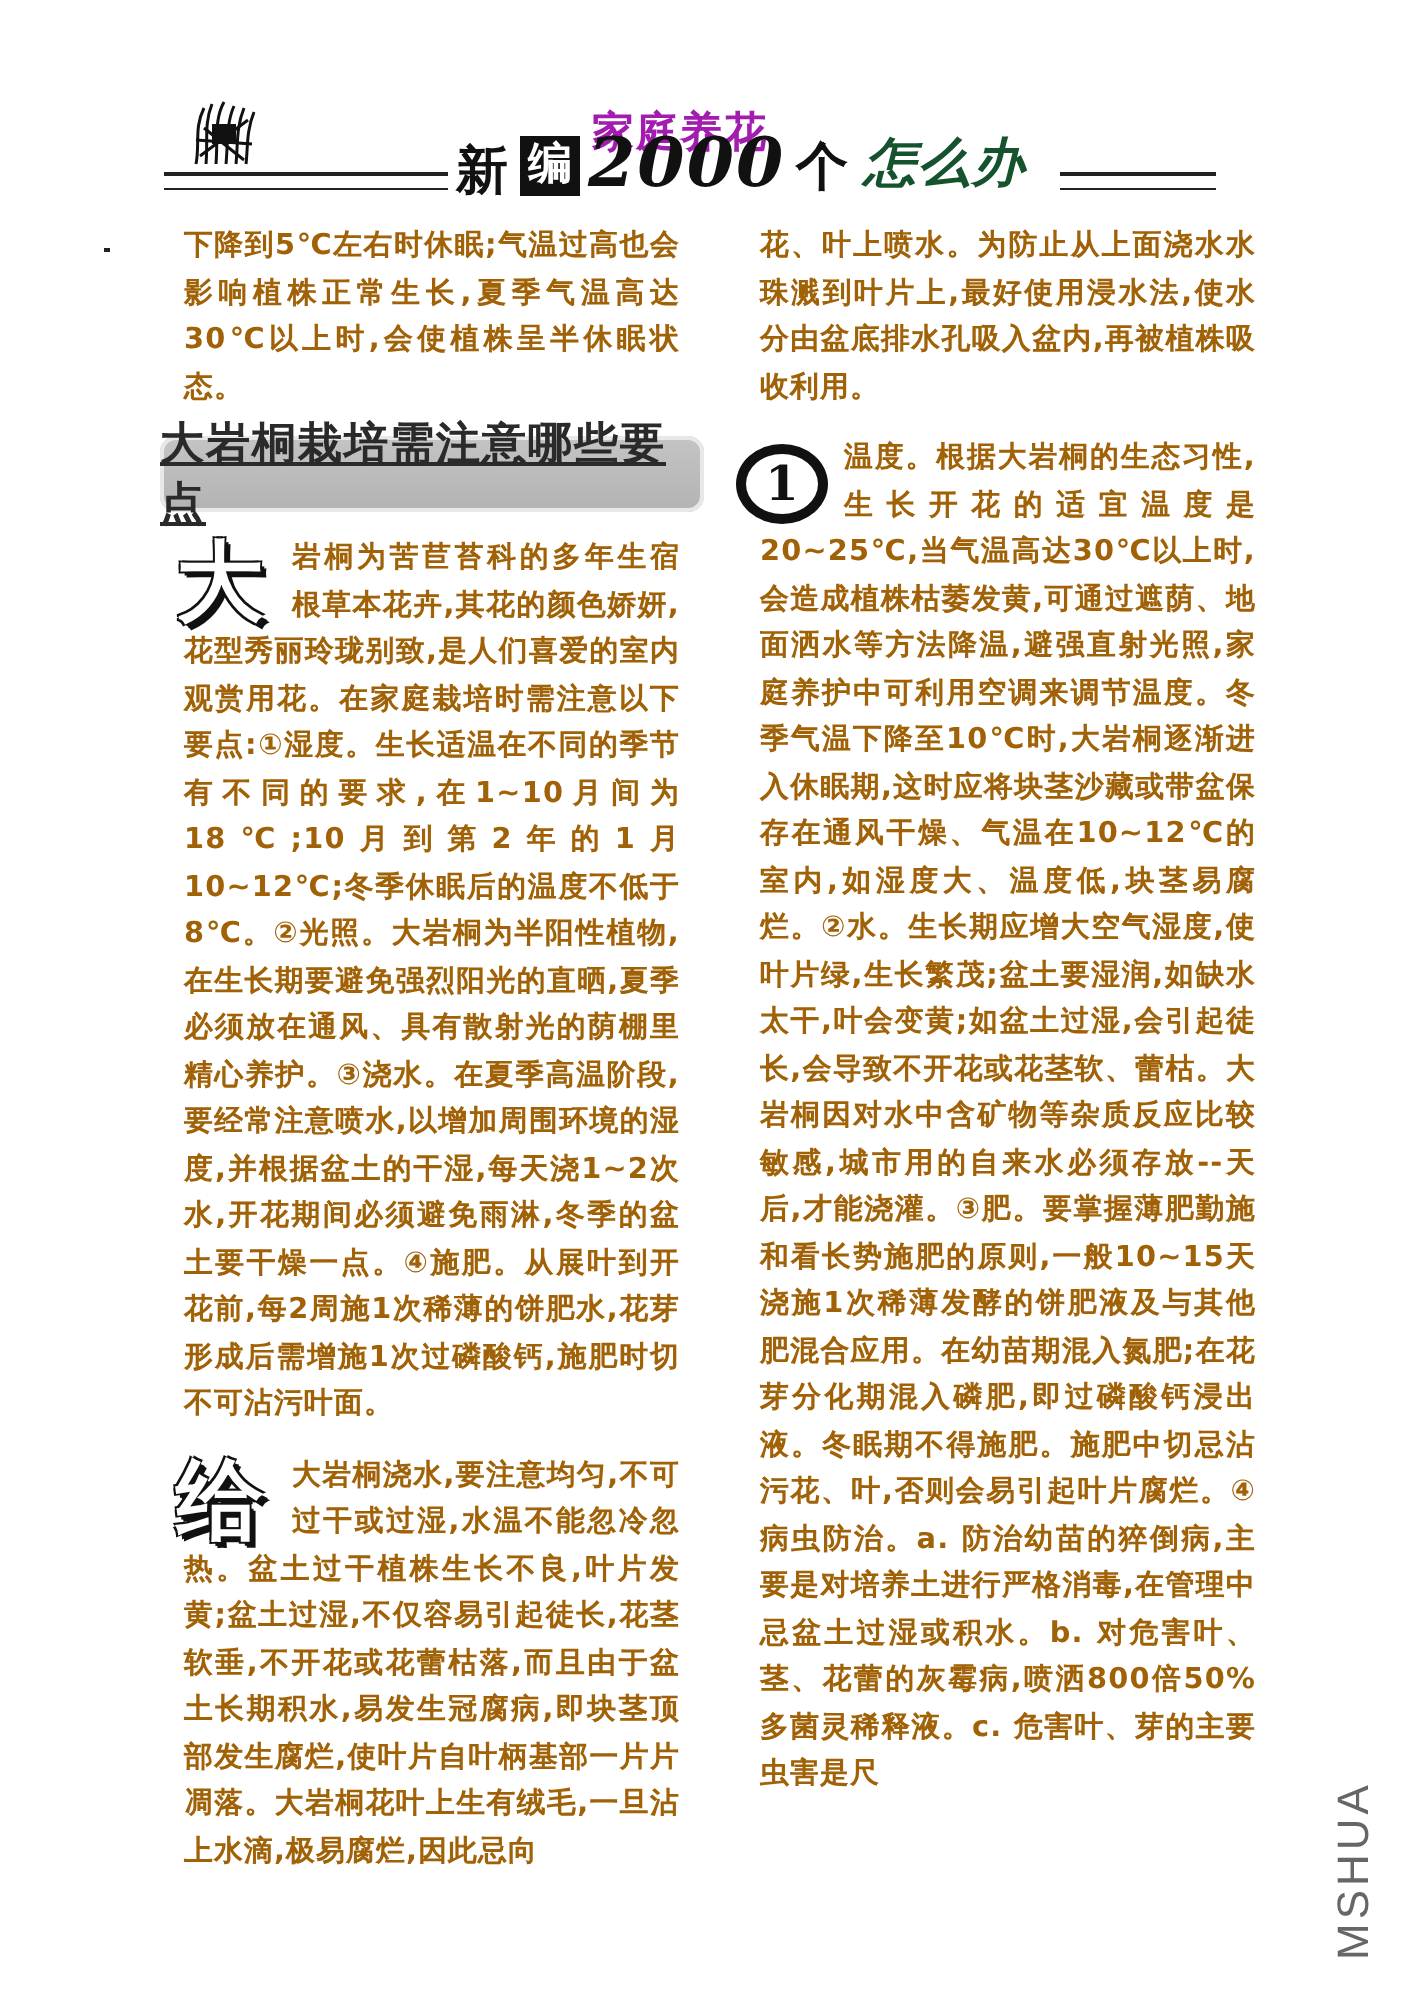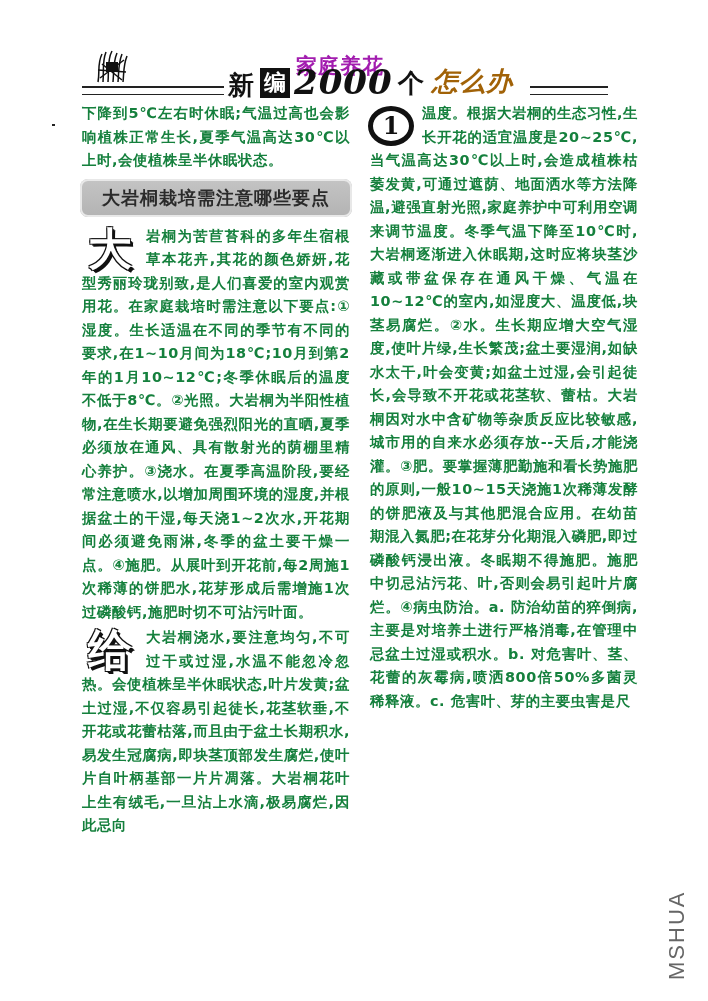--- a/index.html
+++ b/index.html
@@ -13,30 +13,30 @@
                 border-top:2px solid #222; border-bottom:1px solid #222; }
   .title-top { position:absolute; left:296px; top:52px; font-family:"DejaVu Serif", serif;
                font-size:21px; font-weight:bold; letter-spacing:1px; color:#a21caf; }
   .title-new { position:absolute; left:228px; top:68px; font-size:26px; font-weight:bold; color:#111; }
   .title-bian { position:absolute; left:260px; top:68px; width:30px; height:30px; font-size:22px;
                 font-weight:bold; color:#fff; background:#111; text-align:center; line-height:30px; }
   .title-num { position:absolute; left:294px; top:62px; font-family:"DejaVu Serif", serif;
                font-size:34px; font-style:italic; font-weight:bold; color:#111; letter-spacing:1px; }
   .title-ge { position:absolute; left:398px; top:66px; font-size:26px; font-weight:bold; color:#111; }
   .title-how { position:absolute; left:432px; top:64px; font-family:"DejaVu Serif", serif;
-               font-size:26px; font-weight:bold; font-style:italic; color:#a16207; letter-spacing:1px; }
+               font-size:26px; font-weight:bold; font-style:italic; color:#14532d; letter-spacing:1px; }
   .col { position:absolute; top:100px; width:272px; }
   .col-left { left:80px; }
   .col-right { left:368px; }
   .p { font-size:14.4px; line-height:23.5px; text-align:justify; letter-spacing:0.6px;
-       font-weight:bold; color:#15803d; margin:2px; }
+       font-weight:bold; color:#a16207; margin:12px; }
   .heading { height:38px; margin:6px 0 8px 0; border-radius:8px;
              background:linear-gradient(#c4c4c4, #b3b3b3); display:flex; align-items:center;
-             justify-content:center; font-size:18px; font-weight:bold; color:#2a2a2a;
-             letter-spacing:1px; box-shadow:0 0 0 2px #e8e8e8 inset; }
+             justify-content:center; font-size:22px; font-weight:bold; color:#2a2a2a;
+             letter-spacing:1px; box-shadow:0 0 0 2px #e8e8e8 inset;text-decoration:underline; }
   .dropcap-wrap { position:relative; }
   .dropcap { float:left; width:60px; height:44px; margin:2px 6px 0 0; font-size:44px;
              line-height:44px; font-weight:bold; color:#fff;
              text-shadow: 2px 2px 0 #111, -1px -1px 0 #111, 1px -1px 0 #111, -1px 1px 0 #111, 3px 3px 0 #111;
              text-align:center; }
   .circle-cap { float:left; width:46px; height:40px; margin:4px 8px 0 0; border:5px solid #111;
                 border-radius:50%; box-sizing:border-box; font-size:24px; line-height:30px;
                 text-align:center; font-weight:bold; font-family:"DejaVu Serif", serif; color:#111; }
   .watermark { position:absolute; left:664px; top:880px; width:30px; height:110px;
                writing-mode:vertical-rl; transform:rotate(180deg); font-family:"Liberation Sans", sans-serif;
@@ -75,25 +75,26 @@
   <p class="p">下降到5℃左右时休眠;气温过高也会影响植株正常生长,夏季气温高达30℃以上时,会使植株呈半休眠状态。</p>
 
   <div class="heading">大岩桐栽培需注意哪些要点</div>
   <div class="dropcap-wrap">
     <div class="dropcap">大</div>
     <p class="p">岩桐为苦苣苔科的多年生宿根草本花卉,其花的颜色娇妍,花型秀丽玲珑别致,是人们喜爱的室内观赏用花。在家庭栽培时需注意以下要点:①湿度。生长适温在不同的季节有不同的要求,在1~10月间为18℃;10月到第2年的1月10~12℃;冬季休眠后的温度不低于8℃。②光照。大岩桐为半阳性植物,在生长期要避免强烈阳光的直晒,夏季必须放在通风、具有散射光的荫棚里精心养护。③浇水。在夏季高温阶段,要经常注意喷水,以增加周围环境的湿度,并根据盆土的干湿,每天浇1~2次水,开花期间必须避免雨淋,冬季的盆土要干燥一点。④施肥。从展叶到开花前,每2周施1次稀薄的饼肥水,花芽形成后需增施1次过磷酸钙,施肥时切不可沾污叶面。</p>
   </div>
 
   <div class="dropcap-wrap">
     <div class="dropcap">给</div>
-    <p class="p">大岩桐浇水,要注意均匀,不可过干或过湿,水温不能忽冷忽热。会使植株呈半休眠状态,叶片发黄;盆土过湿,不仅容易引起徒长,花茎软垂,不开花或花蕾枯落,而且由于盆土长期积水,易发生冠腐病,即块茎顶部发生腐烂,使叶片自叶柄基部一片片凋落。大岩桐花叶上生有绒毛,一旦沾上水滴,极易腐烂,因此忌向</p>
+    <p class="p">大岩桐浇水,要注意均匀,不可过干或过湿,水温不能忽冷忽热。盆土过干植株生长不良,叶片发黄;盆土过湿,不仅容易引起徒长,花茎软垂,不开花或花蕾枯落,而且由于盆土长期积水,易发生冠腐病,即块茎顶部发生腐烂,使叶片自叶柄基部一片片凋落。大岩桐花叶上生有绒毛,一旦沾上水滴,极易腐烂,因此忌向</p>
   </div>
 </div>
 
 <div class="col col-right">
+  <p class="p">花、叶上喷水。为防止从上面浇水水珠溅到叶片上,最好使用浸水法,使水分由盆底排水孔吸入盆内,再被植株吸收利用。</p>
 
   <div class="dropcap-wrap">
     <div class="circle-cap">1</div>
     <p class="p">温度。根据大岩桐的生态习性,生长开花的适宜温度是20~25℃,当气温高达30℃以上时,会造成植株枯萎发黄,可通过遮荫、地面洒水等方法降温,避强直射光照,家庭养护中可利用空调来调节温度。冬季气温下降至10℃时,大岩桐逐渐进入休眠期,这时应将块茎沙藏或带盆保存在通风干燥、气温在10~12℃的室内,如湿度大、温度低,块茎易腐烂。②水。生长期应增大空气湿度,使叶片绿,生长繁茂;盆土要湿润,如缺水太干,叶会变黄;如盆土过湿,会引起徒长,会导致不开花或花茎软、蕾枯。大岩桐因对水中含矿物等杂质反应比较敏感,城市用的自来水必须存放--天后,才能浇灌。③肥。要掌握薄肥勤施和看长势施肥的原则,一般10~15天浇施1次稀薄发酵的饼肥液及与其他肥混合应用。在幼苗期混入氮肥;在花芽分化期混入磷肥,即过磷酸钙浸出液。冬眠期不得施肥。施肥中切忌沾污花、叶,否则会易引起叶片腐烂。④病虫防治。a. 防治幼苗的猝倒病,主要是对培养土进行严格消毒,在管理中忌盆土过湿或积水。b. 对危害叶、茎、花蕾的灰霉病,喷洒800倍50%多菌灵稀释液。c. 危害叶、芽的主要虫害是尺</p>
   </div>
 </div>
 
 <div class="watermark">MSHUA</div>
 
 </body></html>

